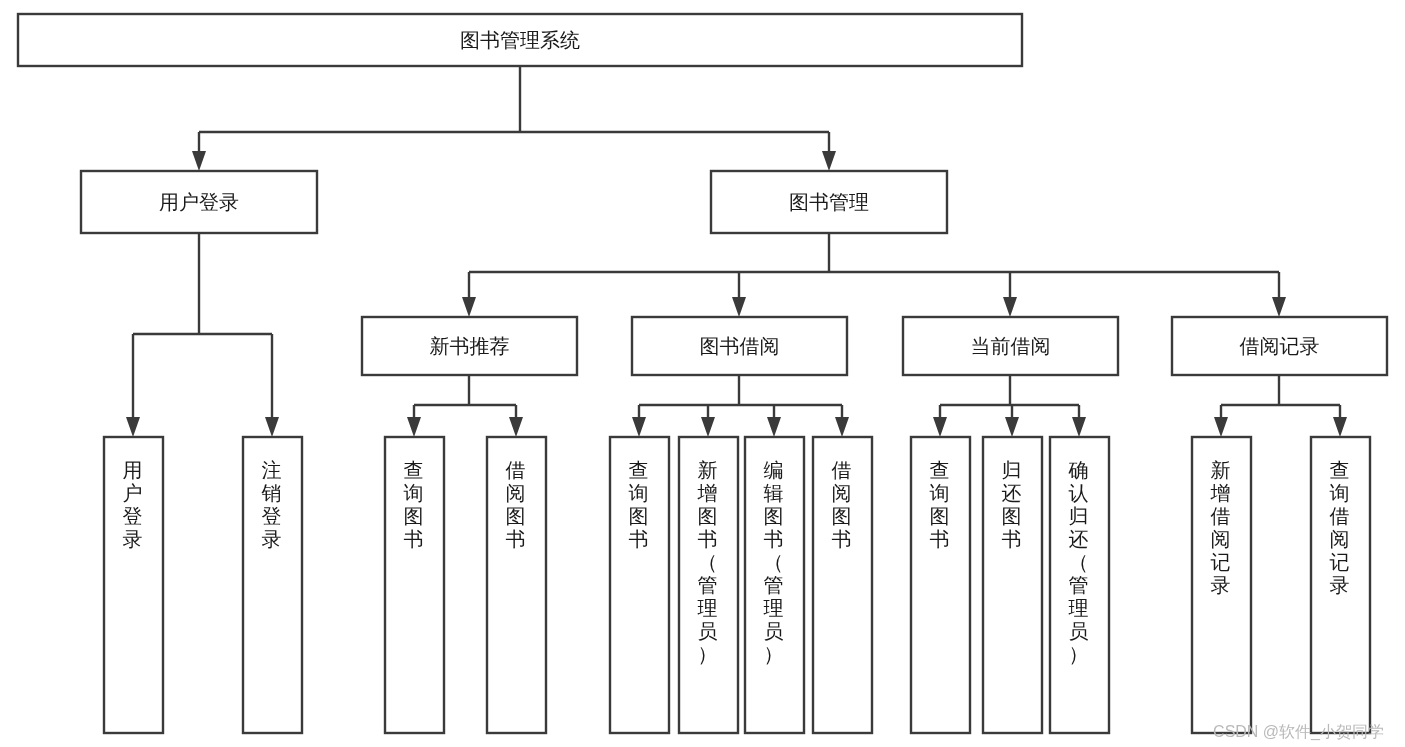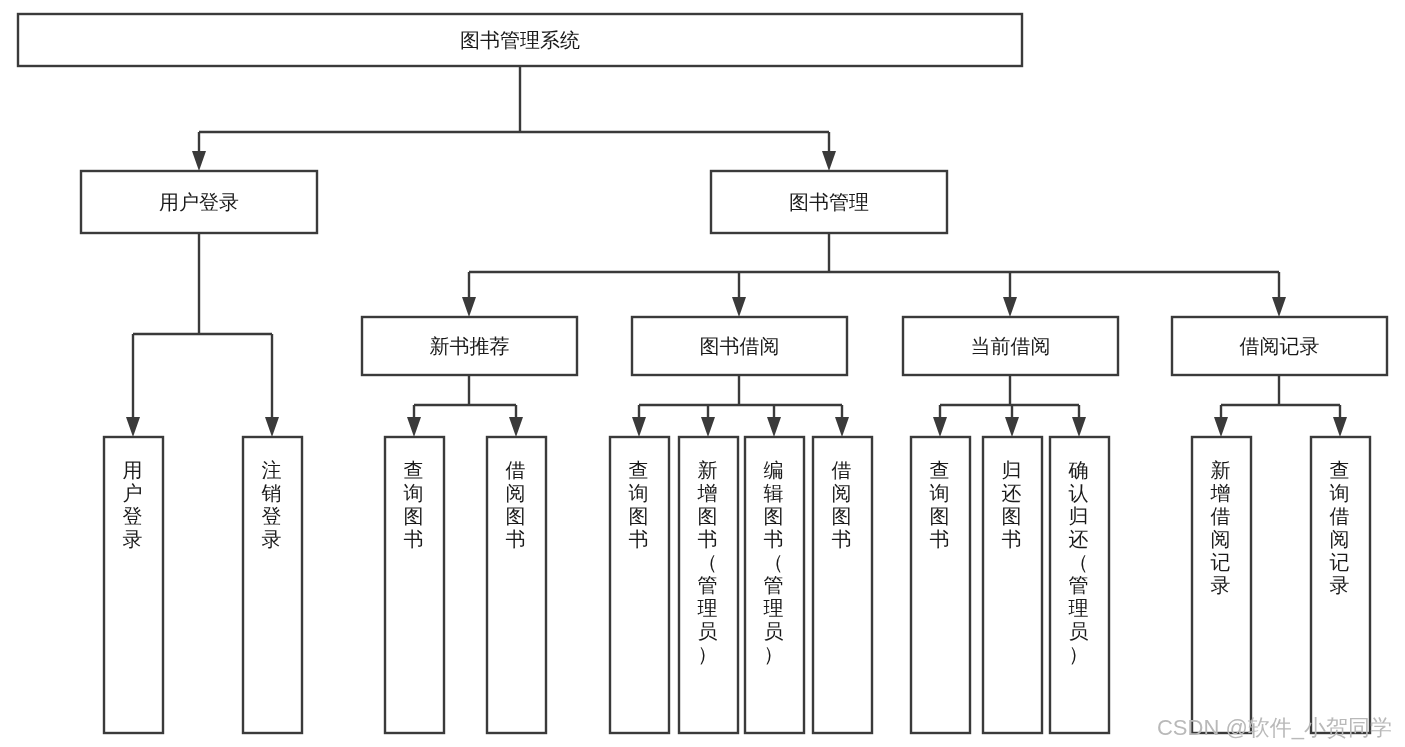--- a/index.html
+++ b/index.html
@@ -48,24 +48,24 @@
     font-size: 20px;
     text-anchor: middle;
     dominant-baseline: central;
   }
   .node-label.vertical-label {
     font-size: 20px;
     letter-spacing: 2px;
   }
   .watermark-text {
     position: absolute;
-    right: 12px;
+    right: 20px;
     bottom: 4px;
     color: #b9b9b9;
-    font-size: 22px;
+    font-size: 16px;
     font-family: "Liberation Sans", "DejaVu Sans", sans-serif;
     white-space: nowrap;
     pointer-events: none;
   }
 </style>
 </head>
 <body>
 
 <div id="diagram-root">
   <svg class="diagram-canvas" viewBox="0 0 1405 747" xmlns="http://www.w3.org/2000/svg">

